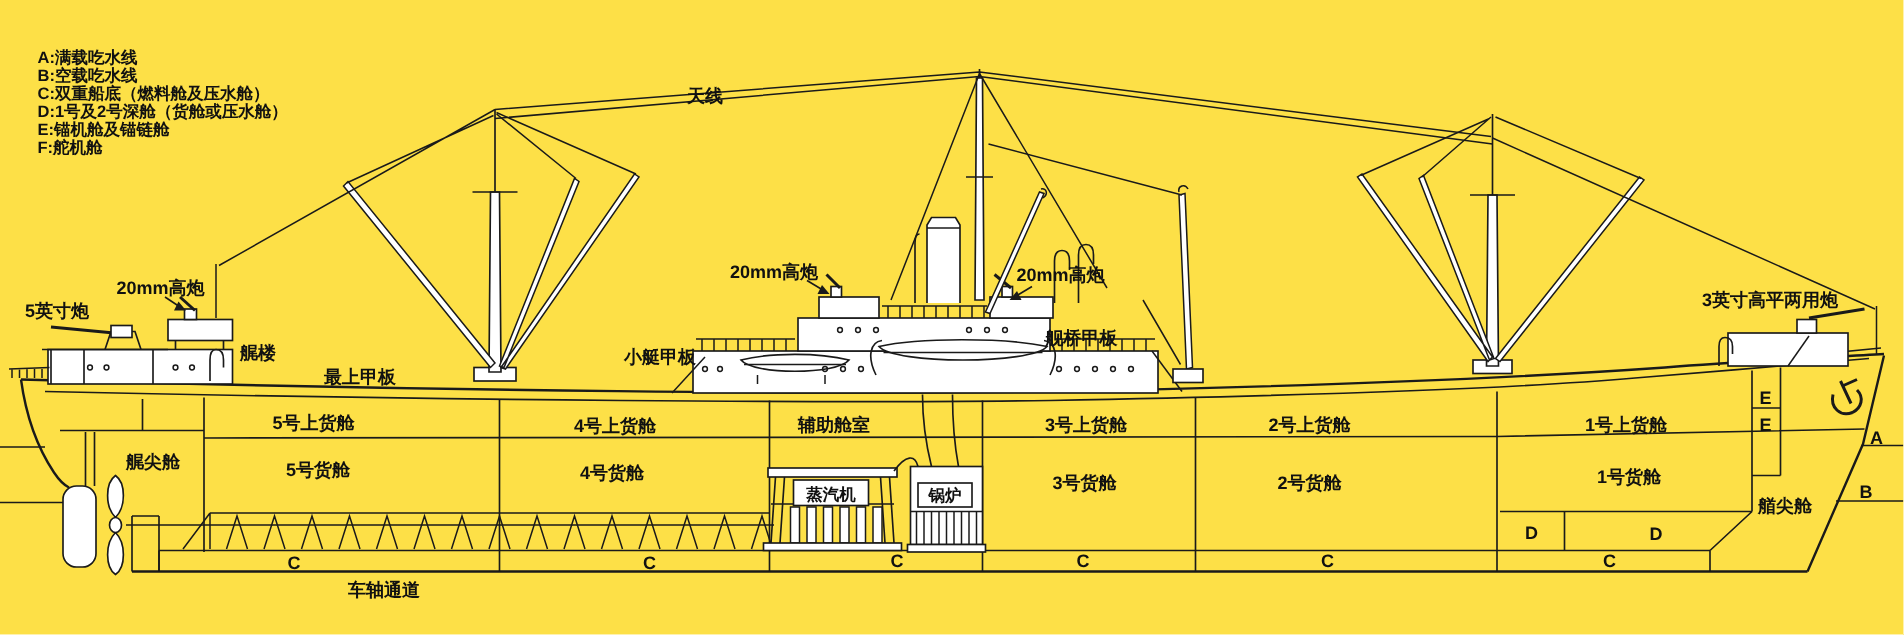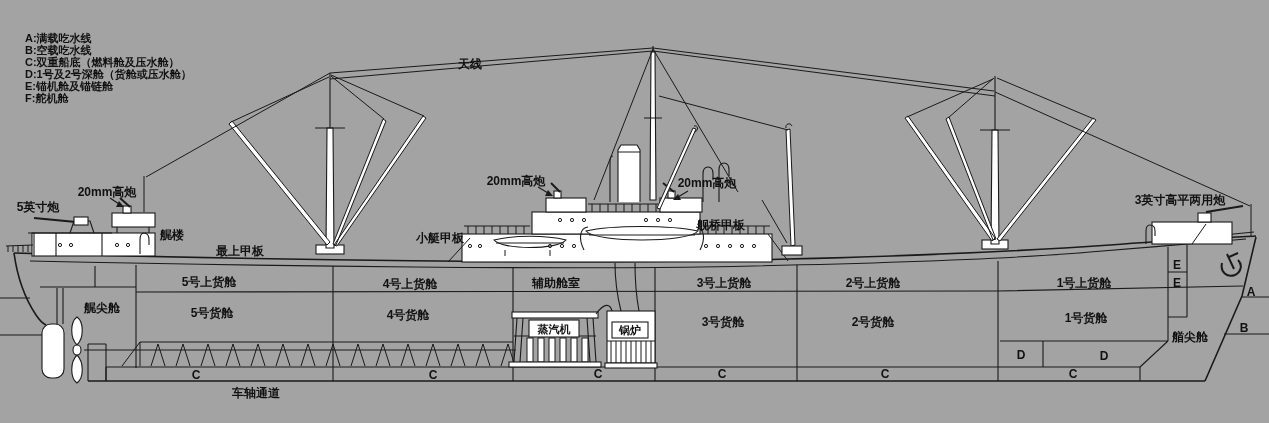--- a/index.html
+++ b/index.html
@@ -1,16 +1,16 @@
 <!DOCTYPE html>
 <html><head>
 <meta charset="utf-8">
 <style>
   html,body{margin:0;padding:0;background:#fff;}
-  .stage{position:relative;width:1269px;height:423px;background:#a3a3a3;overflow:hidden;}
+  .stage{position:relative;width:1269px;height:423px;background:#fde047;overflow:hidden;}
   svg{display:block;}
   svg text{font-family:"Liberation Sans","DejaVu Sans",sans-serif;font-weight:700;fill:#111;}
   .t12{font-size:12px;}
   .t11{font-size:11px;}
   .tl{text-anchor:middle;}
   .ln{stroke:#1a1a1a;fill:none;}
   .w16{stroke-width:1.6;}
   .w11{stroke-width:1.1;}
   .w1{stroke-width:1;}
   .w2{stroke-width:2;}

